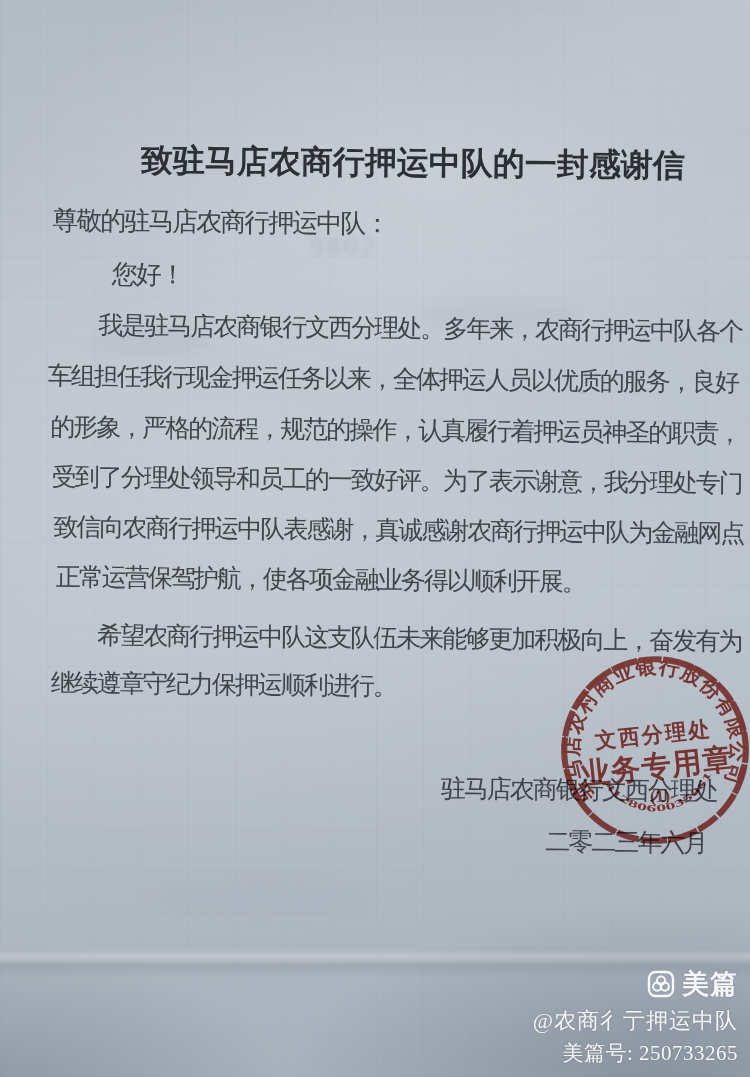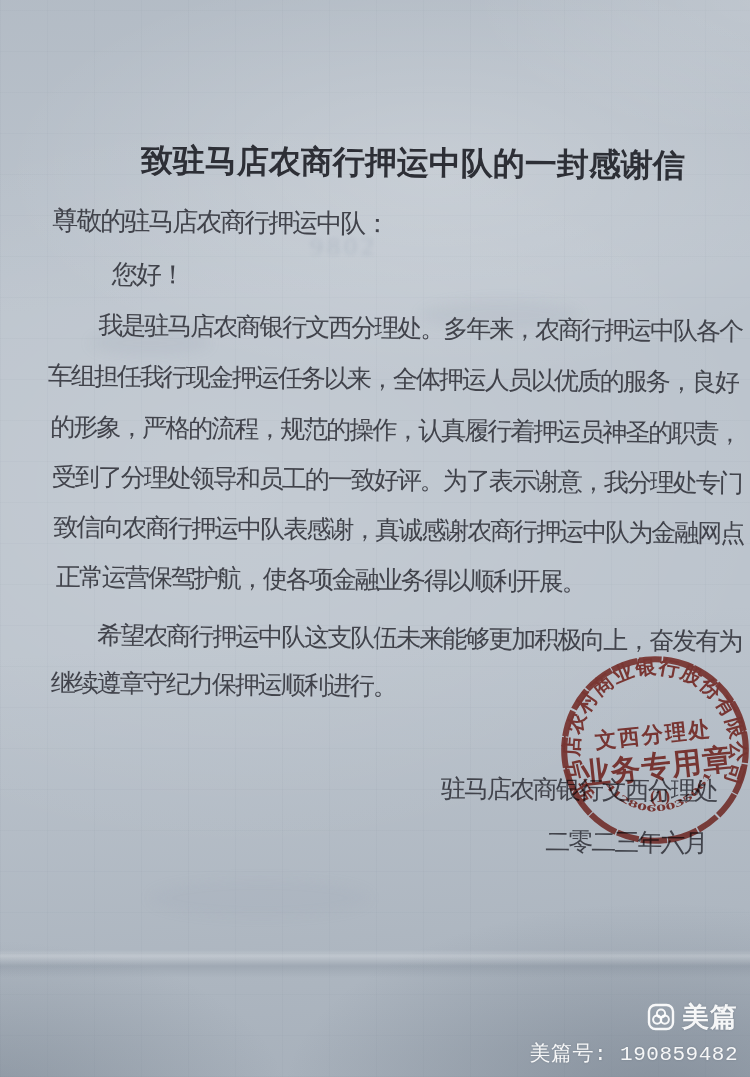--- a/index.html
+++ b/index.html
@@ -39,21 +39,21 @@
   .ghost{
     position:absolute;color:#8794a6;opacity:0.28;filter:blur(2px);
     font-size:26px;letter-spacing:4px;transform:rotate(-1deg);
   }
   .stamp{
     position:absolute;left:553px;top:648px;width:204px;height:204px;
     mix-blend-mode:multiply;opacity:0.9;
   }
   .watermark{
     position:absolute;right:12px;bottom:10px;text-align:right;
-    font-family:Liberation Mono, monospace;
+    font-family:Liberation Serif, serif;
     color:rgba(255,255,255,0.93);
     text-shadow:0 0 2px rgba(70,80,92,0.35);
   }
   .wm-brand{display:flex;align-items:center;justify-content:flex-end;gap:7px;margin-bottom:4px;}
   .wm-app{font-size:27px;font-weight:bold;letter-spacing:1px;}
   .wm-author{font-size:22px;margin-bottom:3px;letter-spacing:1px;}
   .wm-id{font-size:21px;letter-spacing:0.5px;}
 </style>
 </head>
 <body>
@@ -110,16 +110,17 @@
       <svg width="28" height="28" viewBox="0 0 28 28">
         <rect x="2" y="2" width="24" height="24" rx="6.5" fill="none" stroke="rgba(255,255,255,0.93)" stroke-width="2.4"></rect>
         <g fill="none" stroke="rgba(255,255,255,0.93)" stroke-width="2">
           <circle cx="14" cy="10.6" r="4.1"></circle>
           <circle cx="10.2" cy="16.6" r="4.1"></circle>
           <circle cx="17.8" cy="16.6" r="4.1"></circle>
         </g>
       </svg>
       <span class="wm-app">美篇</span>
     </div>
-    <div class="wm-id">美篇号: 190859482</div>
+    <div class="wm-author">@农商彳亍押运中队</div>
+    <div class="wm-id">美篇号: 250733265</div>
   </div>
 
 </div>
 
 </body></html>

